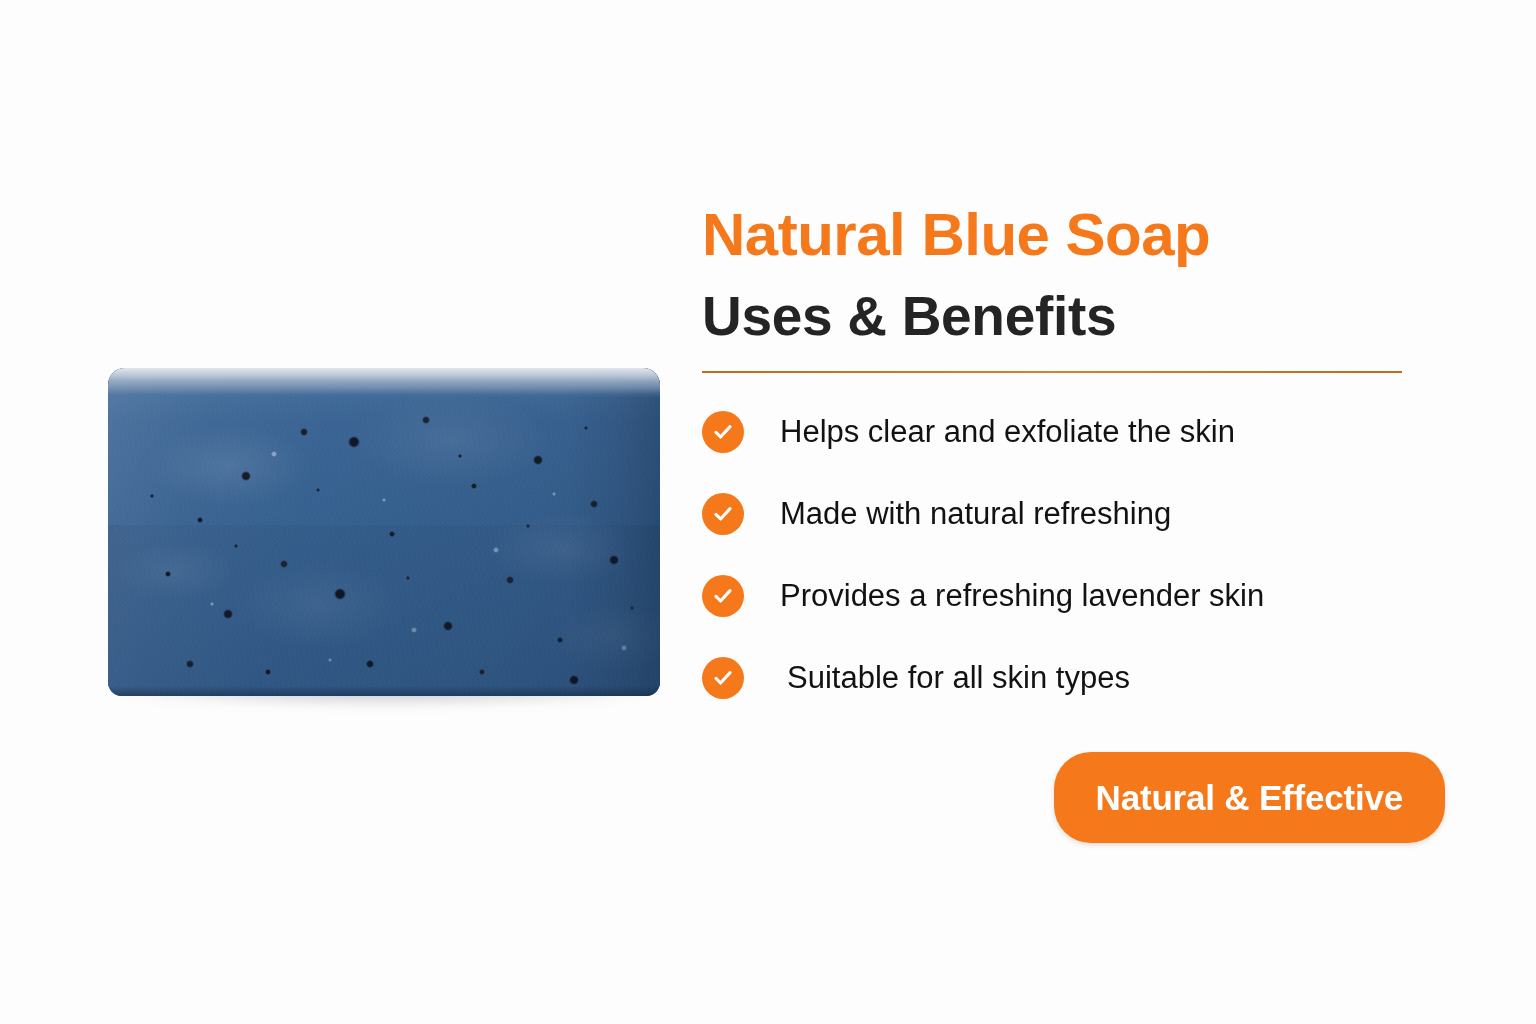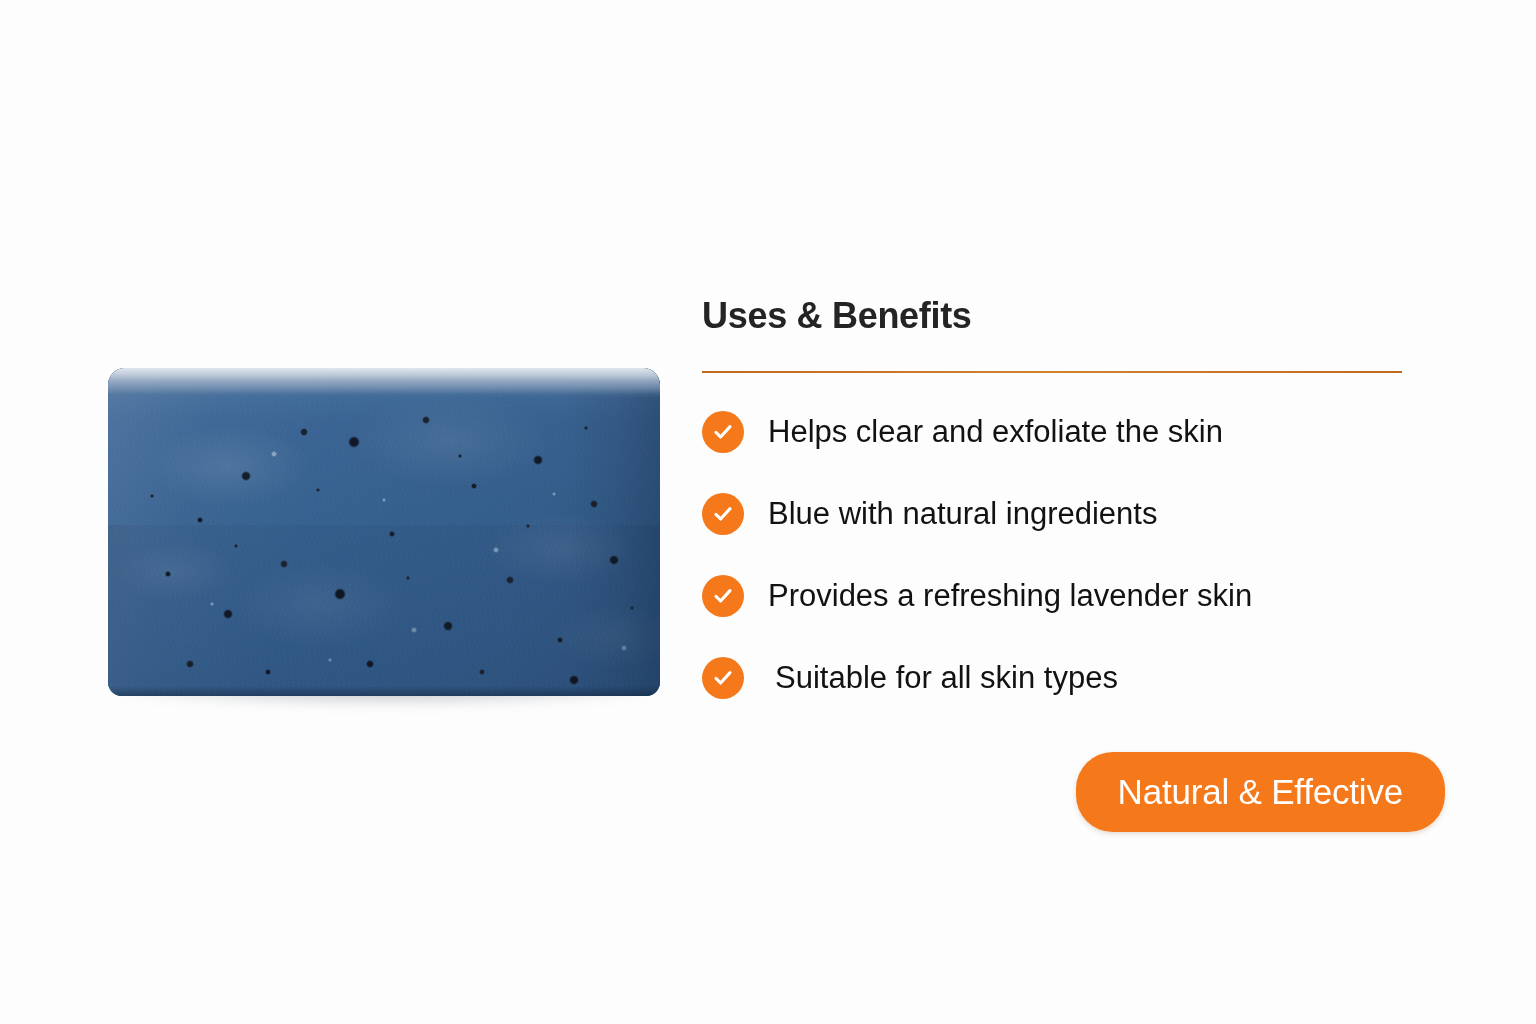--- a/index.html
+++ b/index.html
@@ -232,21 +232,21 @@
     letter-spacing: -0.5px;
     color: #f5781a;
     white-space: nowrap;
   }
 
   .subtitle {
     position: absolute;
     left: 0;
     top: 289px;
     margin: 0;
-    font-size: 36px;
+    font-size: 55px;
     line-height: 54px;
     font-weight: 700;
     letter-spacing: -0.3px;
     color: #242424;
     white-space: nowrap;
   }
 
   .divider {
     position: absolute;
     left: 0;
@@ -280,48 +280,48 @@
     height: 42px;
     border-radius: 50%;
     background: #f5781a;
     display: flex;
     align-items: center;
     justify-content: center;
   }
   .check-badge svg { display: block; }
 
   .benefit-text {
-    margin-left: 24px;
+    margin-left: 36px;
     font-size: 31px;
     line-height: 42px;
     font-weight: 400;
     color: #121212;
     white-space: nowrap;
   }
 
   .badge-row {
     position: absolute;
     left: 0;
     top: 752px;
     width: 743px;
     display: flex;
     justify-content: flex-end;
   }
 
   .cta-badge {
     display: inline-flex;
     align-items: center;
     justify-content: center;
-    height: 80px;
+    height: 91px;
     padding: 0 42px;
     border-radius: 37px;
     background: #f5781a;
     color: #ffffff;
     font-size: 35px;
-    font-weight: 400;
+    font-weight: 700;
     letter-spacing: -0.2px;
     white-space: nowrap;
     border: none;
     font-family: "Liberation Sans", sans-serif;
     box-shadow: 0 2px 5px rgba(120,60,10,0.18);
   }
 </style>
 </head>
 <body>
 
@@ -338,20 +338,21 @@
         <div class="soap-flecks"></div>
         <div class="soap-side"></div>
         <div class="soap-top"></div>
         <div class="soap-baseline"></div>
       </div>
     </div>
   </div>
 
   <div class="content-panel">
 
+    <h1 class="title">Natural Blue Soap</h1>
 
     <h2 class="subtitle">Uses &amp; Benefits</h2>
 
     <div class="divider"></div>
 
     <ul class="benefits">
 
       <li class="benefit-item">
         <span class="check-badge">
           <svg width="24" height="24" viewBox="0 0 24 24" aria-hidden="true">
@@ -360,21 +361,21 @@
         </span>
         <span class="benefit-text">Helps clear and exfoliate the skin</span>
       </li>
 
       <li class="benefit-item">
         <span class="check-badge">
           <svg width="24" height="24" viewBox="0 0 24 24" aria-hidden="true">
             <path d="M5 12.4 L9.6 17 L19 6.6" fill="none" stroke="#ffffff" stroke-width="3.1" stroke-linecap="round" stroke-linejoin="round"></path>
           </svg>
         </span>
-        <span class="benefit-text">Blue with natural ingredients</span>
+        <span class="benefit-text">Made with natural refreshing</span>
       </li>
 
       <li class="benefit-item">
         <span class="check-badge">
           <svg width="24" height="24" viewBox="0 0 24 24" aria-hidden="true">
             <path d="M5 12.4 L9.6 17 L19 6.6" fill="none" stroke="#ffffff" stroke-width="3.1" stroke-linecap="round" stroke-linejoin="round"></path>
           </svg>
         </span>
         <span class="benefit-text">Provides a refreshing lavender skin</span>
       </li>

